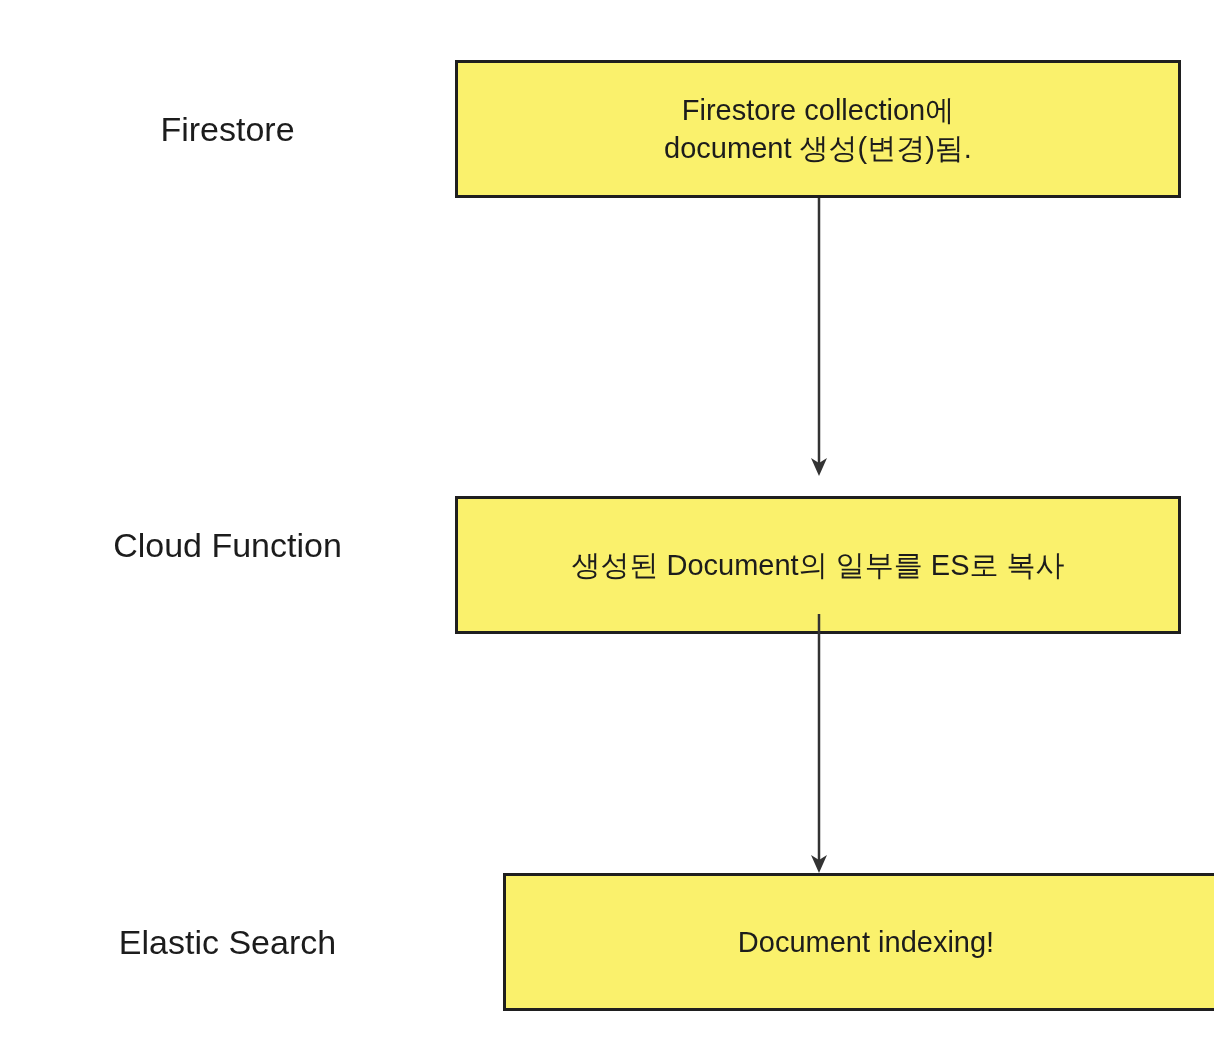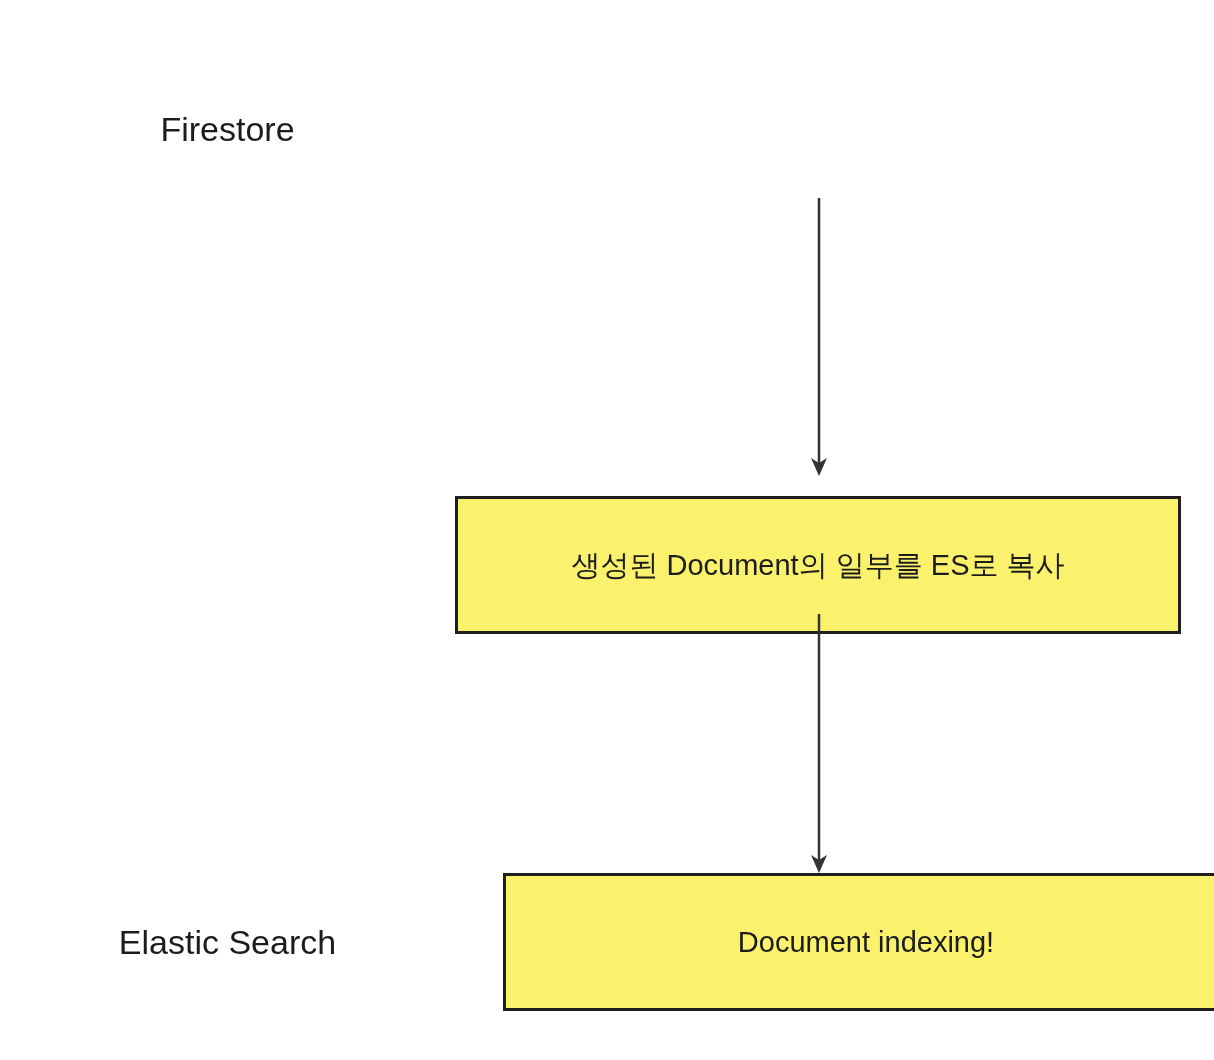--- a/index.html
+++ b/index.html
@@ -66,23 +66,26 @@
   .arrow-1 { top: 198px; }
   .arrow-2 { top: 614px; }
 </style>
 </head>
 <body>
 
 <div class="canvas">
 
   <div class="row-label label-firestore">Firestore</div>
 
+  <div class="row-label label-cloud-function">Cloud Function</div>
 
   <div class="row-label label-elastic-search">Elastic Search</div>
 
+  <div class="node node-firestore">Firestore collection에
+document 생성(변경)됨.</div>
 
   <div class="node node-cloud-function">생성된 Document의 일부를 ES로 복사</div>
 
   <div class="node node-elastic-search">Document indexing!</div>
 
   <svg class="arrow arrow-1" width="20" height="278" viewBox="0 0 20 278" aria-hidden="true">
     <line x1="10" y1="0" x2="10" y2="265" stroke="currentColor" stroke-width="2.5"></line>
     <path d="M10 278 L2 260 L10 265 L18 260 Z" fill="currentColor"></path>
   </svg>
 

